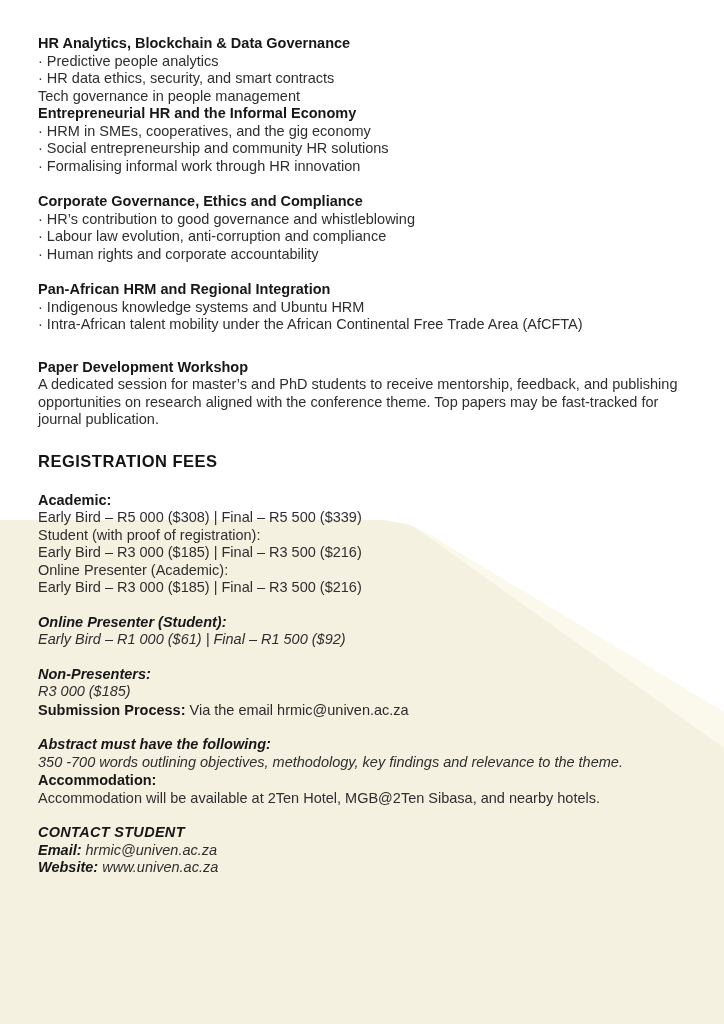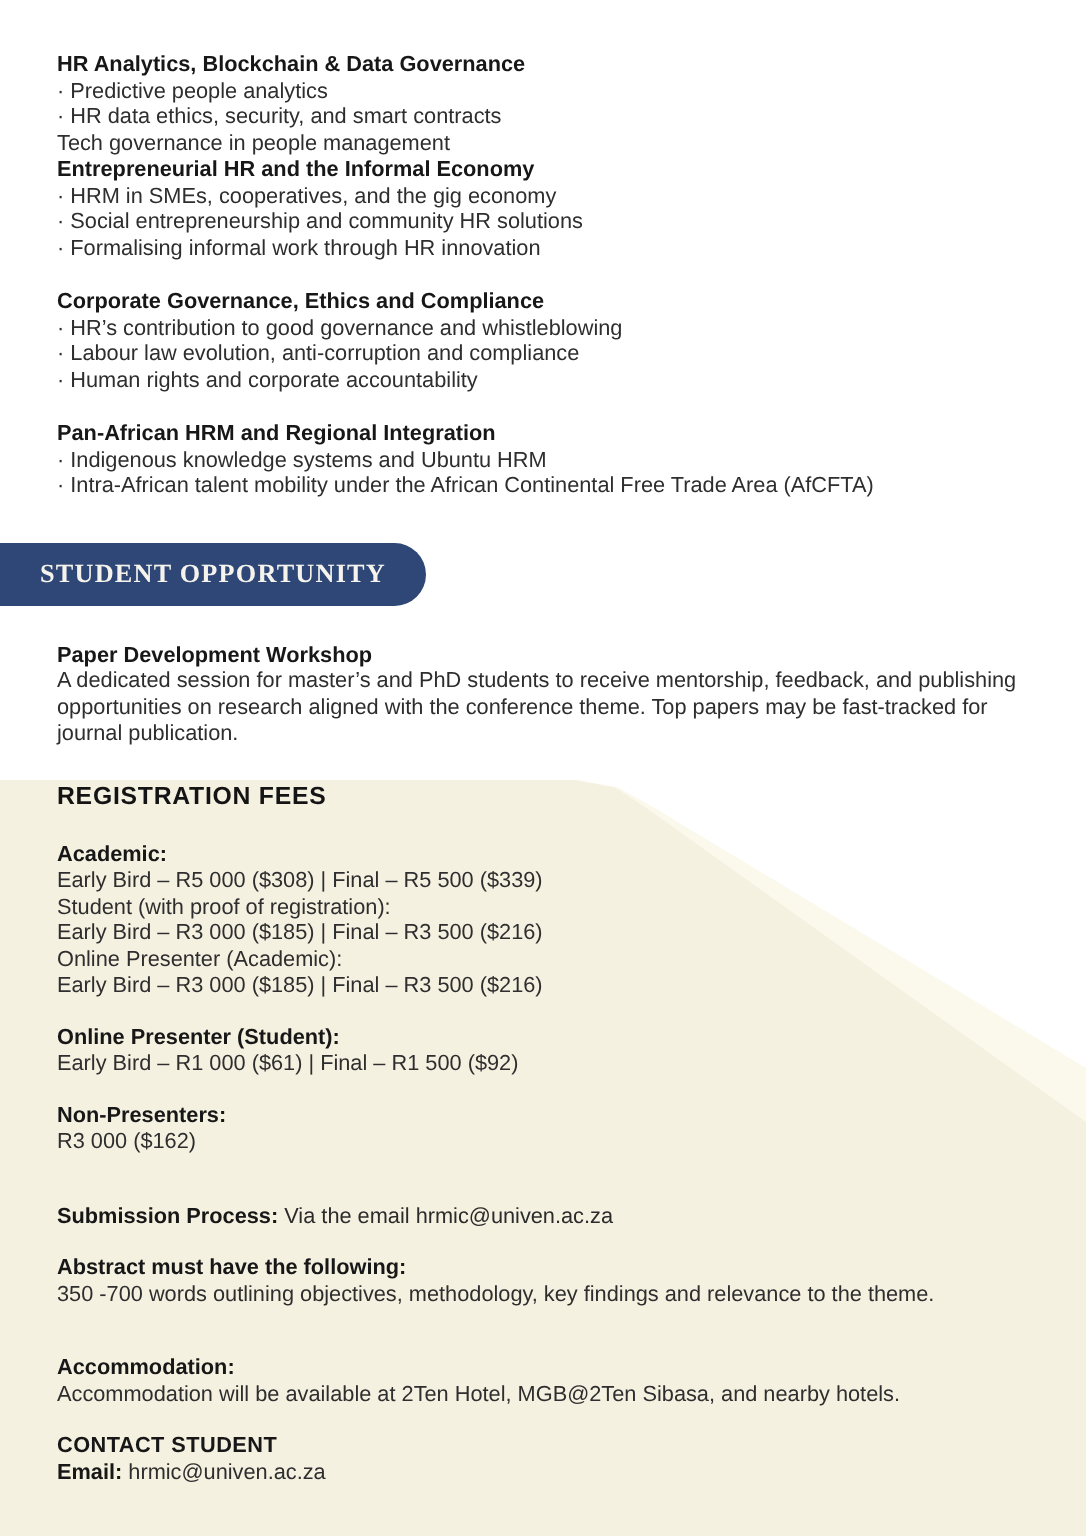--- a/index.html
+++ b/index.html
@@ -28,22 +28,22 @@
   .content {
     position: absolute;
     inset: 0;
     padding: 35px 38px 0 38px;
     box-sizing: border-box;
   }
   p { margin: 0; }
   .h { font-weight: bold; color: #171717; }
   .li { color: #2e2e2e; }
   .gap  { margin-top: 18px; }
-  .gap2 { margin-top: 17px; }
-  .gap3 { margin-top: 32px; }
+  .gap2 { margin-top: 17px; font-style: italic; }
+  .gap3 { margin-top: 1px; }
   .para { color: #2e2e2e; }
   .w640 { max-width: 642px; }
   .w620 { max-width: 622px; }
   .banner {
     margin: 28px 0 0 -38px;
     width: 284px;
     height: 42px;
     background: #2e4777;
     border-radius: 0 21px 21px 0;
     display: flex;
@@ -99,23 +99,20 @@
         <p class="li">· Labour law evolution, anti-corruption and compliance</p>
         <p class="li">· Human rights and corporate accountability</p>
       </div>
       <div class="gap">
         <p class="h">Pan-African HRM and Regional Integration</p>
         <p class="li">· Indigenous knowledge systems and Ubuntu HRM</p>
         <p class="li">· Intra-African talent mobility under the African Continental Free Trade Area (AfCFTA)</p>
       </div>
     </section>
 
-    <div class="banner">
-      <span>STUDENT OPPORTUNITY</span>
-    </div>
 
     <div class="workshop">
       <p class="h">Paper Development Workshop</p>
       <p class="para w640">A dedicated session for master’s and PhD students to receive mentorship, feedback, and publishing opportunities on research aligned with the conference theme. Top papers may be fast-tracked for journal publication.</p>
     </div>
 
     <h2 class="reg-title">REGISTRATION FEES</h2>
 
     <div class="fees-academic">
       <p class="h">Academic:</p>
@@ -126,21 +123,21 @@
       <p class="li">Early Bird – R3 000 ($185) | Final – R3 500 ($216)</p>
     </div>
 
     <div class="gap2">
       <p class="h">Online Presenter (Student):</p>
       <p class="li">Early Bird – R1 000 ($61) | Final – R1 500 ($92)</p>
     </div>
 
     <div class="gap2">
       <p class="h">Non-Presenters:</p>
-      <p class="li">R3 000 ($162)</p>
+      <p class="li">R3 000 ($185)</p>
     </div>
 
     <p class="gap3">
       <span class="inline-label">Submission Process:</span>
       <span>Via the email hrmic@univen.ac.za</span>
     </p>
 
     <div class="gap2">
       <p class="h">Abstract must have the following:</p>
       <p class="para w620">350 -700 words outlining objectives, methodology, key findings and relevance to the theme.</p>
@@ -150,16 +147,20 @@
       <p class="h">Accommodation:</p>
       <p class="para">Accommodation will be available at 2Ten Hotel, MGB@2Ten Sibasa, and nearby hotels.</p>
     </div>
 
     <div class="gap2">
       <p class="h contact-title">CONTACT STUDENT</p>
       <p class="li">
         <span class="inline-label">Email:</span>
         <span>hrmic@univen.ac.za</span>
       </p>
+      <p class="li">
+        <span class="inline-label">Website:</span>
+        <span>www.univen.ac.za</span>
+      </p>
     </div>
 
   </div>
 </div>
 
 </body></html>

